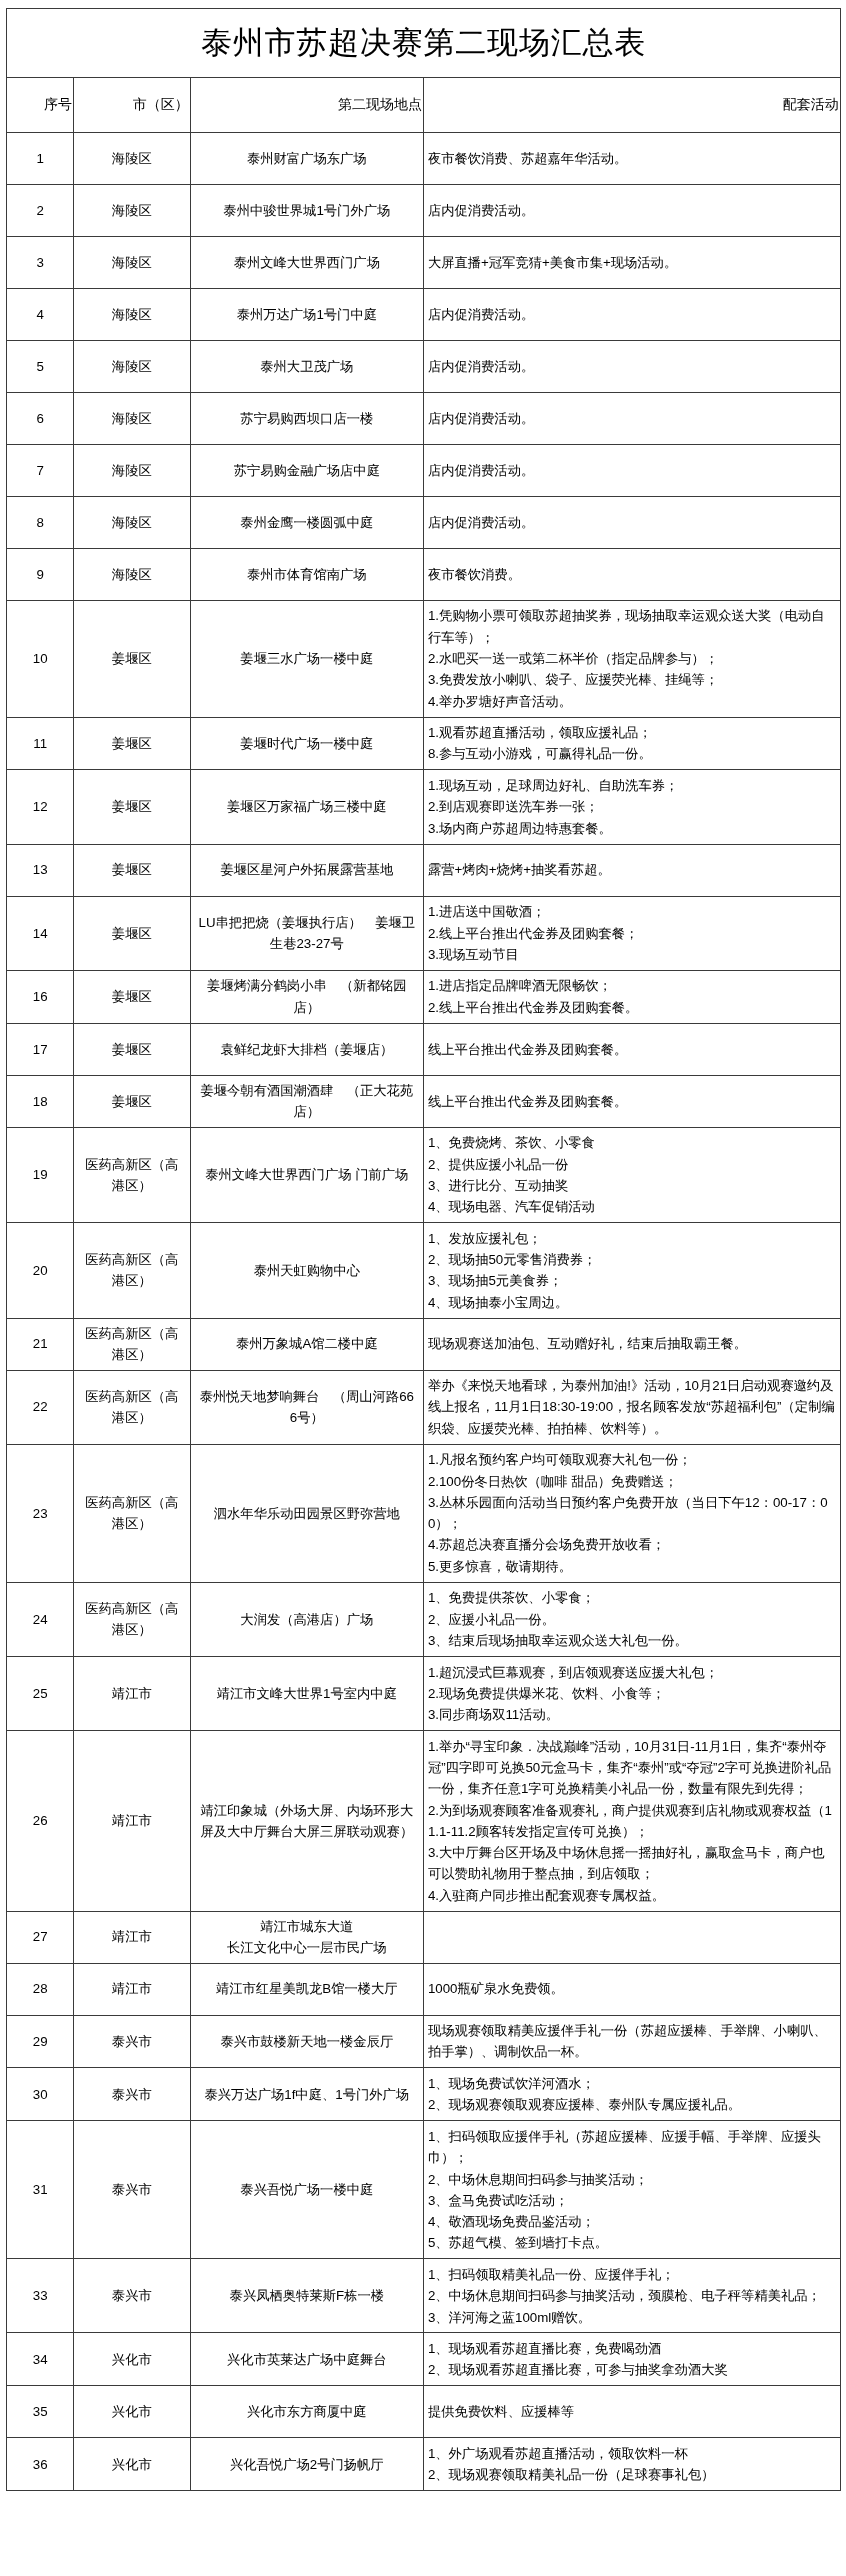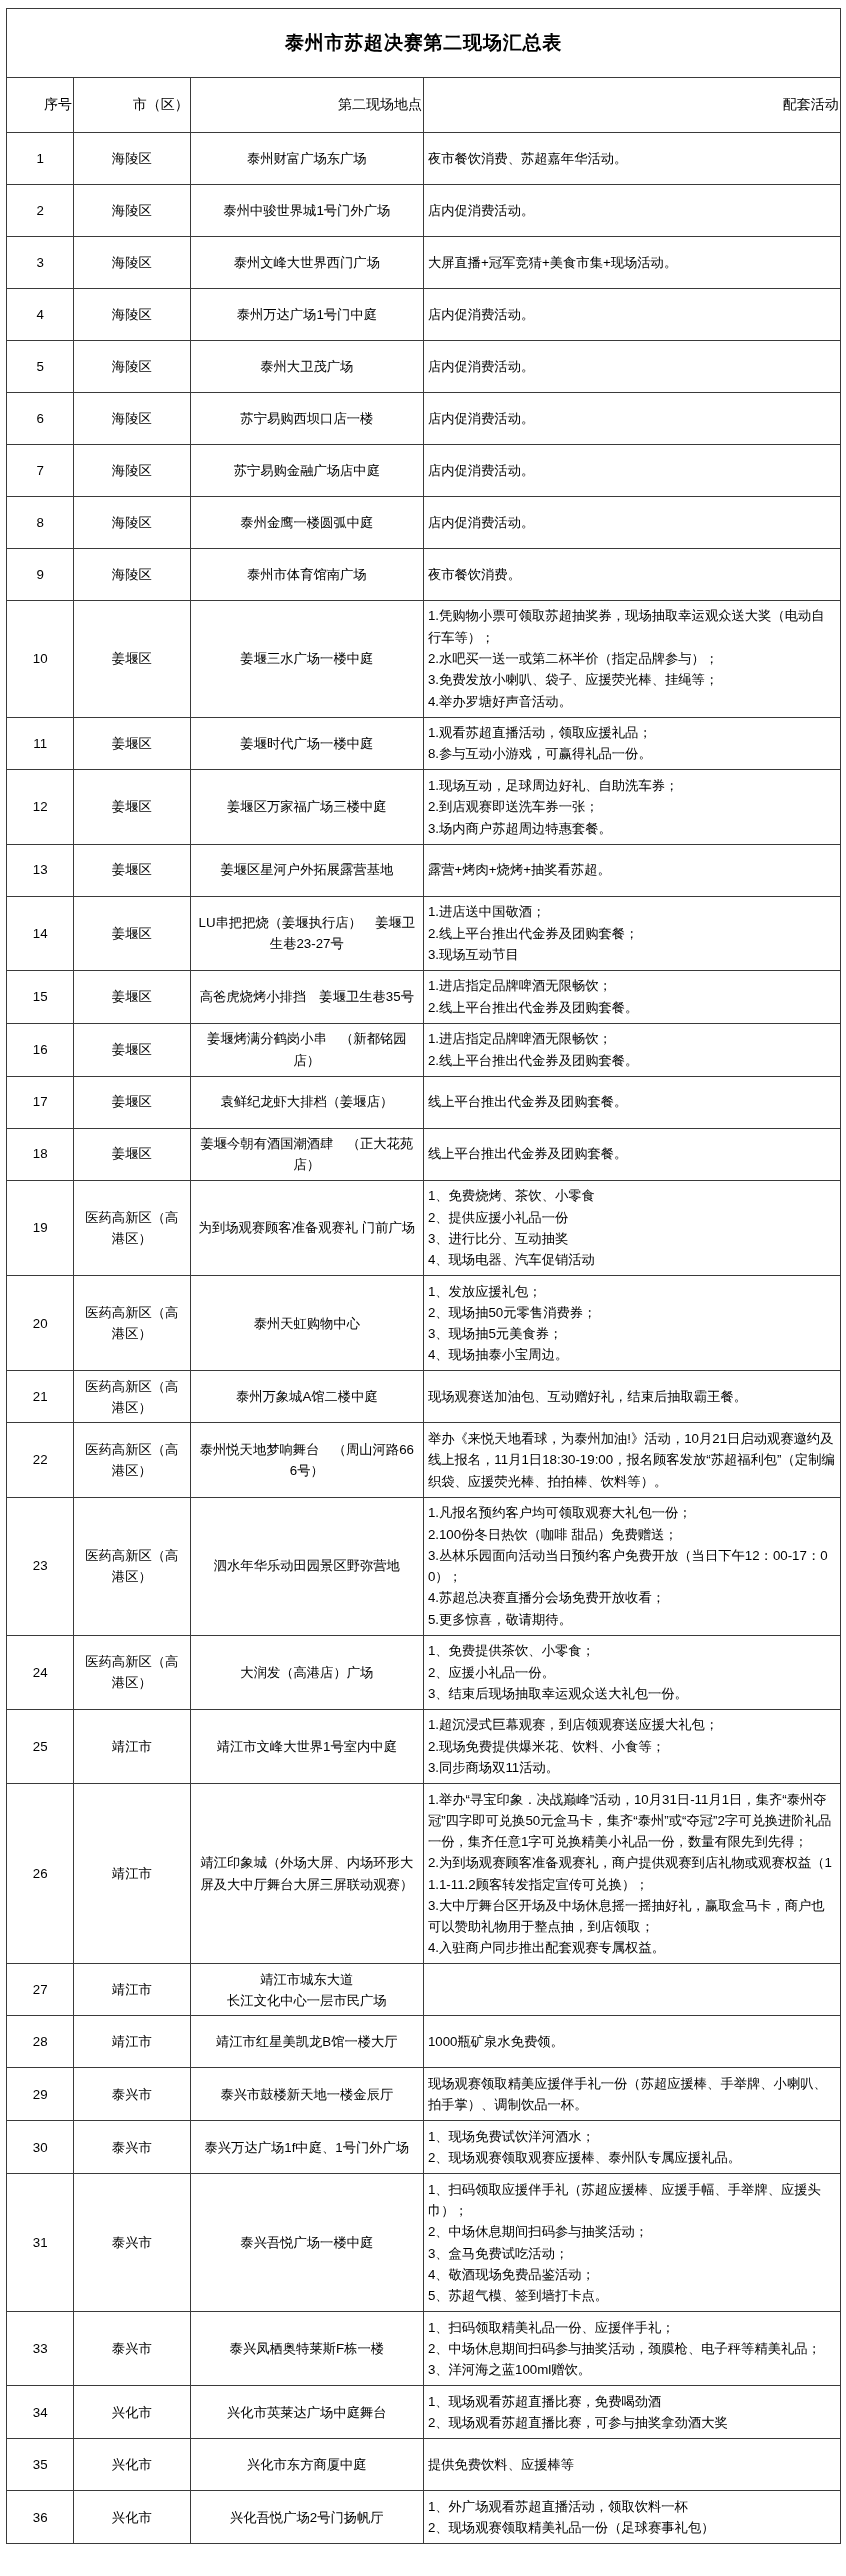--- a/index.html
+++ b/index.html
@@ -29,22 +29,22 @@
   }
   .col-no       { width: 8%;  }
   .col-district { width: 14%; }
   .col-location { width: 28%; }
   .col-activity { width: 50%; }
 
   .title-cell {
     height: 69px;
     text-align: center;
     vertical-align: middle;
-    font-size: 19px;
-    font-weight: bold;
+    font-size: 31px;
+    font-weight: normal;
     letter-spacing: 0.8px;
   }
   .head-cell {
     height: 55px;
     text-align: right;
     vertical-align: middle;
     font-size: 14px;
     font-weight: normal;
   }
   tbody tr { height: 52px; }
@@ -197,27 +197,20 @@
 
         <tr>
           <td class="c-no">14</td>
           <td class="c-district">姜堰区</td>
           <td class="c-location">LU串把把烧（姜堰执行店）　姜堰卫生巷23-27号</td>
           <td class="c-activities">1.进店送中国敬酒；
 2.线上平台推出代金券及团购套餐；
 3.现场互动节目</td>
         </tr>
 
-        <tr>
-          <td class="c-no">15</td>
-          <td class="c-district">姜堰区</td>
-          <td class="c-location">高爸虎烧烤小排挡　姜堰卫生巷35号</td>
-          <td class="c-activities">1.进店指定品牌啤酒无限畅饮；
-2.线上平台推出代金券及团购套餐。</td>
-        </tr>
 
         <tr>
           <td class="c-no">16</td>
           <td class="c-district">姜堰区</td>
           <td class="c-location">姜堰烤满分鹤岗小串　（新都铭园店）</td>
           <td class="c-activities">1.进店指定品牌啤酒无限畅饮；
 2.线上平台推出代金券及团购套餐。</td>
         </tr>
 
         <tr>
@@ -230,21 +223,21 @@
         <tr>
           <td class="c-no">18</td>
           <td class="c-district">姜堰区</td>
           <td class="c-location">姜堰今朝有酒国潮酒肆　（正大花苑店）</td>
           <td class="c-activities">线上平台推出代金券及团购套餐。</td>
         </tr>
 
         <tr>
           <td class="c-no">19</td>
           <td class="c-district">医药高新区（高港区）</td>
-          <td class="c-location">为到场观赛顾客准备观赛礼 门前广场</td>
+          <td class="c-location">泰州文峰大世界西门广场 门前广场</td>
           <td class="c-activities">1、免费烧烤、茶饮、小零食
 2、提供应援小礼品一份
 3、进行比分、互动抽奖
 4、现场电器、汽车促销活动</td>
         </tr>
 
         <tr>
           <td class="c-no">20</td>
           <td class="c-district">医药高新区（高港区）</td>
           <td class="c-location">泰州天虹购物中心</td>

